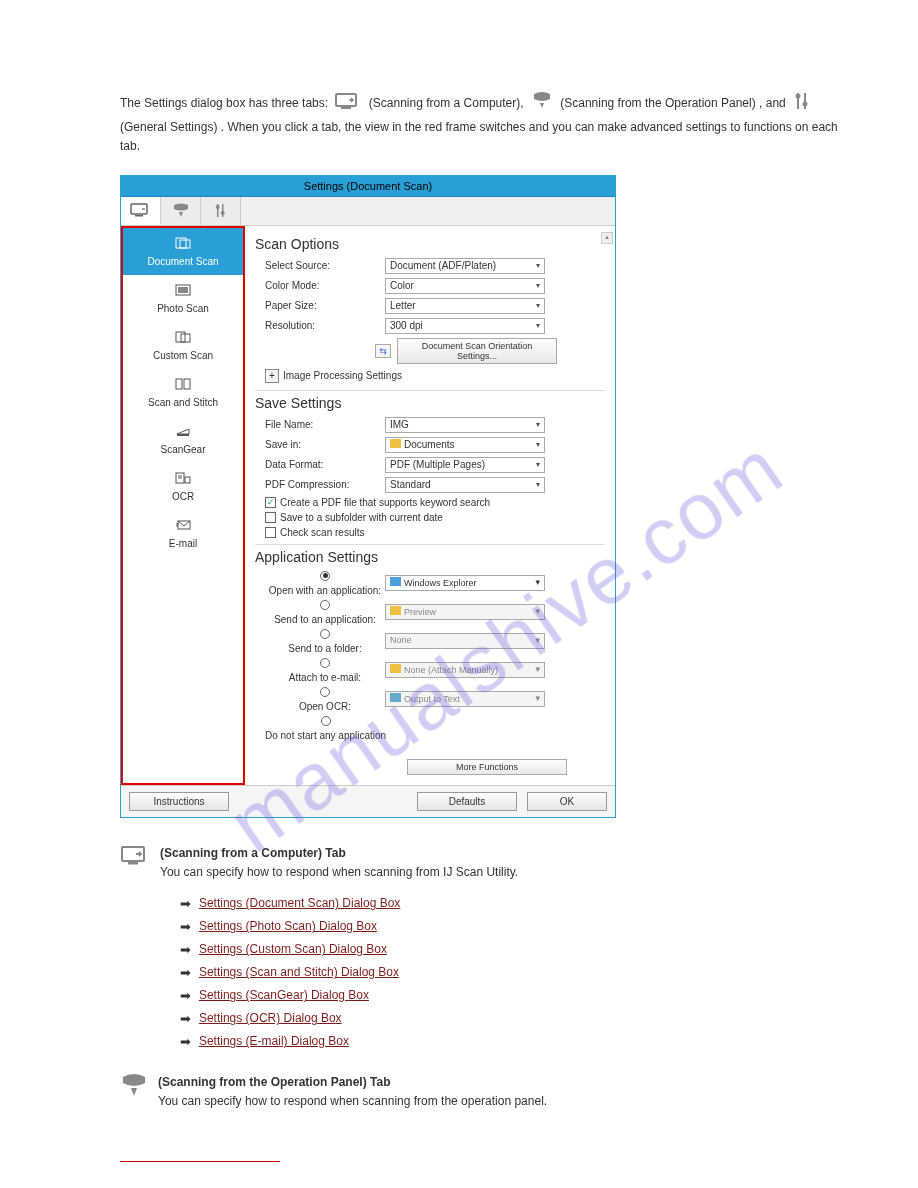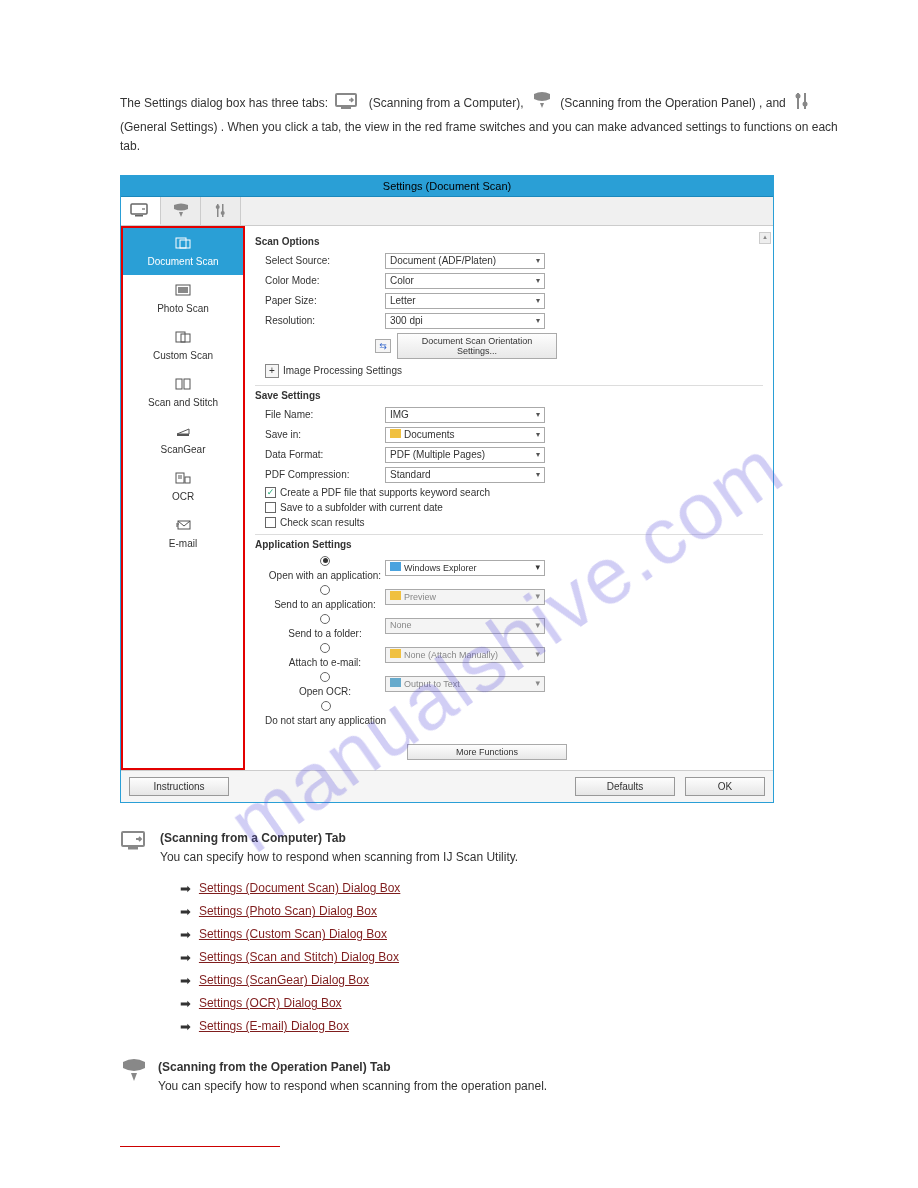--- a/index.html
+++ b/index.html
@@ -13,21 +13,21 @@
   }
   .page {
     padding: 30px 60px 30px 60px;
   }
   .intro-para { font-size: 12px; line-height: 1.6; margin: 60px 0 6px 60px; max-width: 740px; }
   .inline-icon { display: inline-block; vertical-align: middle; margin: 0 4px; }
   
   
   .dialog-wrap { margin: 18px 60px 26px 60px; }
   .dialog {
-    width: 654px;
+    width: 496px;
     border: 1px solid #2a9fd6;
     background: #fca5a5;
   }
   .titlebar {
     background: #2a9fd6;
     color: #000;
     text-align: center;
     font-size: 11px;
     padding: 4px 0;
     border-bottom: 1px solid #1b87bb;
@@ -68,21 +68,21 @@
   }
   .sb-item.active { background: #2a9fd6; color: #fff; }
   .sb-icon { width: 18px; height: 14px; flex-shrink: 0; display:flex; align-items:center; justify-content:center; }
   
   .content {
     flex: 1;
     padding: 6px 10px 6px 10px;
     font-size: 10px;
     position: relative;
   }
-  .section-title { font-size: 10px; padding: 4px 0; color: #333; border-top: 1px solid #ddd; margin-top:4px;font-weight:bold;}
+  .section-title { font-size: 14px; padding: 4px 0; color: #333; border-top: 1px solid #ddd; margin-top:4px;}
   .section-title.first { border-top:none; margin-top:0;}
   .form-row { display:flex; align-items:center; padding: 2px 0; }
   .form-label { width: 130px; padding-left: 10px; }
   .form-control {
     flex: 1;
     border: 1px solid #aaa;
     background: #fff;
     font-size: 10px;
     padding: 1px 4px;
     height: 16px;

